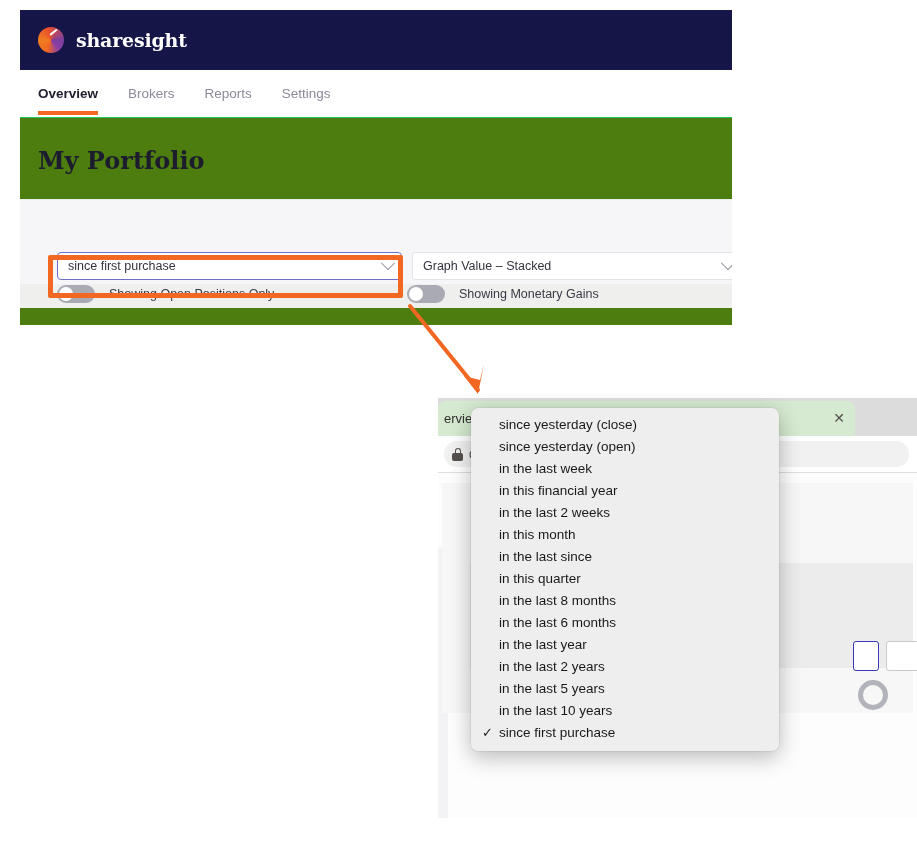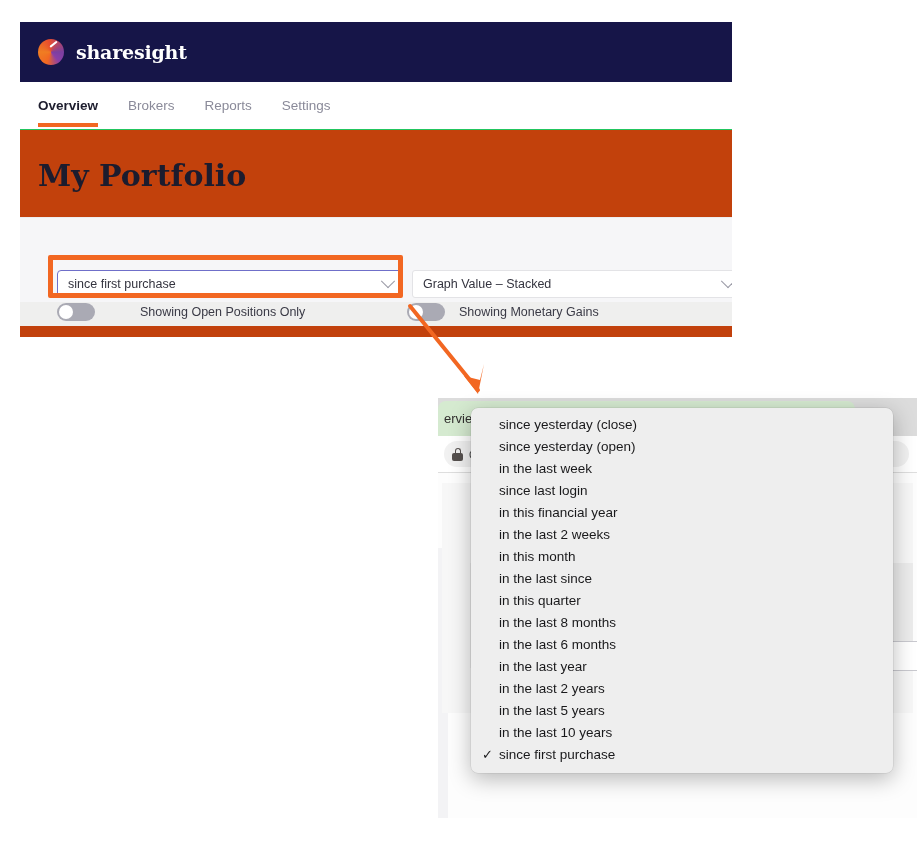--- a/index.html
+++ b/index.html
@@ -188,24 +188,24 @@
     width: 10px;
     height: 65px;
     background: #e8e8e8;
     border-radius: 5px;
   }
 
   
   .app {
     position: absolute;
     left: 20px;
-    top: 22px;
+    top: 10px;
     width: 712px;
     height: 315px;
-    background: #c2410c;
+    background: #4d7c0f;
     overflow: hidden;
   }
   .app-header {
     height: 60px;
     background: #161548;
     display: flex;
     align-items: center;
     padding-left: 18px;
   }
   .logo-mark {
@@ -263,21 +263,21 @@
     position: absolute;
     left: 0;
     right: 0;
     bottom: -14px;
     height: 4px;
     background: #f26722;
   }
   .page-title {
     font-family: "DejaVu Serif", "Liberation Serif", serif;
     font-weight: 700;
-    font-size: 30px;
+    font-size: 24px;
     color: #1c1c2e;
     padding: 28px 18px 24px 18px;
     margin: 0;
   }
   .toolbar {
     background: #f6f6f8;
     height: 108px;
     position: relative;
     border-top: 1px solid #ededf0;
   }
@@ -382,21 +382,21 @@
     z-index: 60;
     pointer-events: none;
     overflow: visible;
   }
 
   
   .menu {
     position: absolute;
     left: 471px;
     top: 408px;
-    width: 422px;
+    width: 308px;
     background: #eeeeee;
     border-radius: 7px;
     box-shadow: 0 6px 22px rgba(0,0,0,0.28), 0 0 0 0.5px rgba(0,0,0,0.10);
     padding: 6px 0 7px 0;
     z-index: 50;
     box-sizing: border-box;
   }
   .menu-item {
     height: 22px;
     line-height: 22px;
@@ -485,21 +485,21 @@
     </div>
 
     <div class="sel-2-wrap">
       <div class="select-box plain" style="width:100%;height:100%;align-items:center;">
         <span>Graph Value – Stacked</span>
         <span class="chev"></span>
       </div>
     </div>
 
     <div class="toggles-row">
-      <div class="toggle-group" style="left:37px;gap:31px;">
+      <div class="toggle-group" style="left:37px;">
         <span class="toggle">
           <span class="knob"></span>
         </span>
         <span class="toggle-label">Showing Open Positions Only</span>
       </div>
       <div class="toggle-group" style="left:387px;">
         <span class="toggle">
           <span class="knob"></span>
         </span>
         <span class="toggle-label">Showing Monetary Gains</span>
@@ -513,21 +513,20 @@
 
 <svg class="annot-arrow" viewBox="0 0 140 130">
   <line x1="30" y1="16" x2="98" y2="100" stroke="#f26722" stroke-width="4" stroke-linecap="round"></line>
   <path d="M 98 104 L 84 86 L 100 90 L 104 74 Z" fill="#f26722"></path>
 </svg>
 
 <div class="menu">
   <div class="menu-item"><span>since yesterday (close)</span></div>
   <div class="menu-item"><span>since yesterday (open)</span></div>
   <div class="menu-item"><span>in the last week</span></div>
-  <div class="menu-item"><span>since last login</span></div>
   <div class="menu-item"><span>in this financial year</span></div>
   <div class="menu-item"><span>in the last 2 weeks</span></div>
   <div class="menu-item"><span>in this month</span></div>
   <div class="menu-item"><span>in the last since</span></div>
   <div class="menu-item"><span>in this quarter</span></div>
   <div class="menu-item"><span>in the last 8 months</span></div>
   <div class="menu-item"><span>in the last 6 months</span></div>
   <div class="menu-item"><span>in the last year</span></div>
   <div class="menu-item"><span>in the last 2 years</span></div>
   <div class="menu-item"><span>in the last 5 years</span></div>

